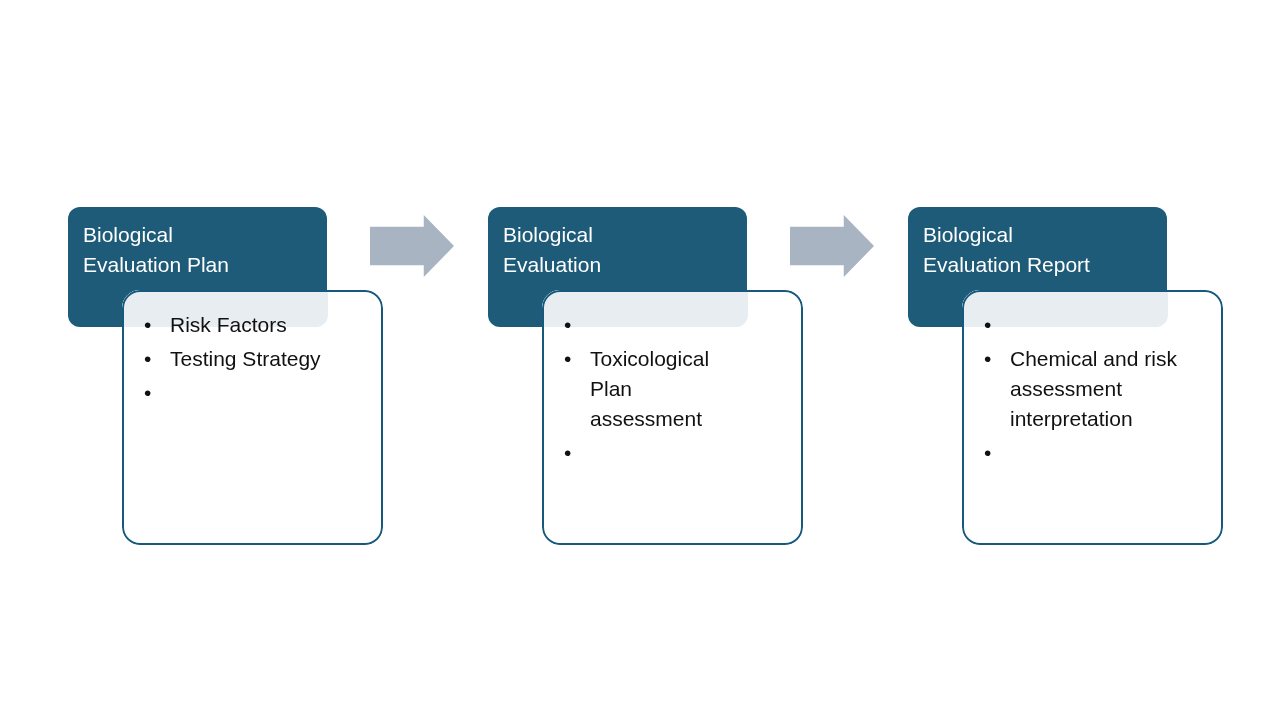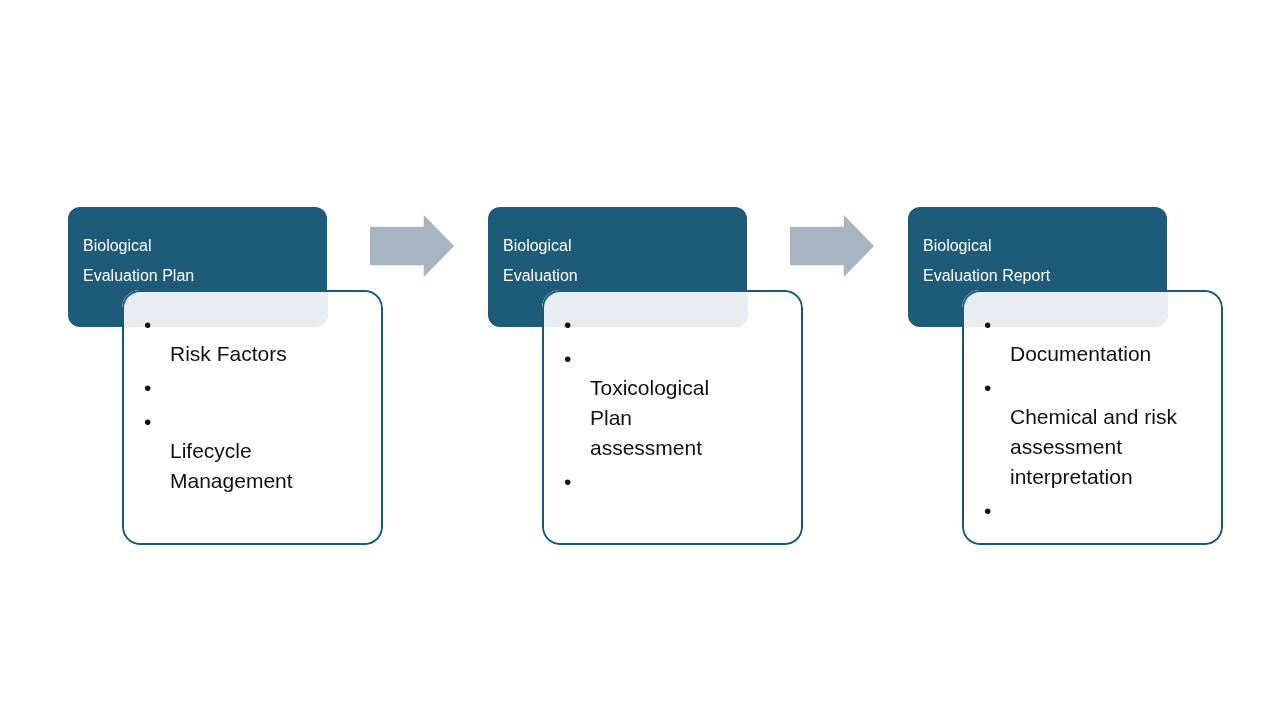--- a/index.html
+++ b/index.html
@@ -29,23 +29,23 @@
   .stage-header {
     position: absolute;
     top: 207px;
     width: 259px;
     height: 120px;
     background: var(--header-fill);
     border-radius: 12px;
     z-index: 1;
   }
   .stage-title {
-    padding: 24px 14px 0 15px;
+    padding: 13px 14px 0 15px;
     color: var(--header-text);
-    font-size: 16px;
+    font-size: 21px;
     line-height: 30px;
     white-space: pre-line;
   }
 
   .stage-body {
     position: absolute;
     top: 290px;
     width: 261px;
     height: 255px;
     background: var(--body-fill);
@@ -87,21 +87,21 @@
     margin-bottom: 4px;
     color: var(--bullet-text);
     font-size: 21px;
     line-height: 30px;
   }
   .bullet-marker {
     flex: none;
     width: 26px;
     color: var(--bullet-text);
   }
-  .bullet-text { white-space: pre-line; margin-top: 29px; }
+  .bullet-text { white-space: pre-line; }
 
   
   .stage-1 .stage-header { left: 68px; }
   .stage-1 .stage-body   { left: 122px; }
   .stage-2 .stage-header { left: 488px; }
   .stage-2 .stage-body   { left: 542px; }
   .stage-3 .stage-header { left: 908px; }
   .stage-3 .stage-body   { left: 962px; }
 
   .flow-arrow {
@@ -128,25 +128,24 @@
     </div>
     <div class="stage-body">
       <div class="tint-band"></div>
       <ul class="bullets">
         <li class="bullet-item">
           <span class="bullet-marker">•</span>
           <span class="bullet-text">Risk Factors</span>
         </li>
         <li class="bullet-item">
           <span class="bullet-marker">•</span>
-        </li>
-        <li class="bullet-item">
-          <span class="bullet-marker">•</span>
-          <span class="bullet-text">Lifecycle
-Management</span>
+          <span class="bullet-text">Testing Strategy</span>
+        </li>
+        <li class="bullet-item">
+          <span class="bullet-marker">•</span>
         </li>
       </ul>
     </div>
   </div>
 
   <div class="flow-arrow arrow-1"></div>
 
   <div class="stage stage-2">
     <div class="stage-header">
       <div class="stage-title">Biological
@@ -176,21 +175,20 @@
   <div class="stage stage-3">
     <div class="stage-header">
       <div class="stage-title">Biological
 Evaluation Report</div>
     </div>
     <div class="stage-body">
       <div class="tint-band"></div>
       <ul class="bullets">
         <li class="bullet-item">
           <span class="bullet-marker">•</span>
-          <span class="bullet-text">Documentation</span>
         </li>
         <li class="bullet-item">
           <span class="bullet-marker">•</span>
           <span class="bullet-text">Chemical and risk
 assessment
 interpretation</span>
         </li>
         <li class="bullet-item">
           <span class="bullet-marker">•</span>
         </li>

